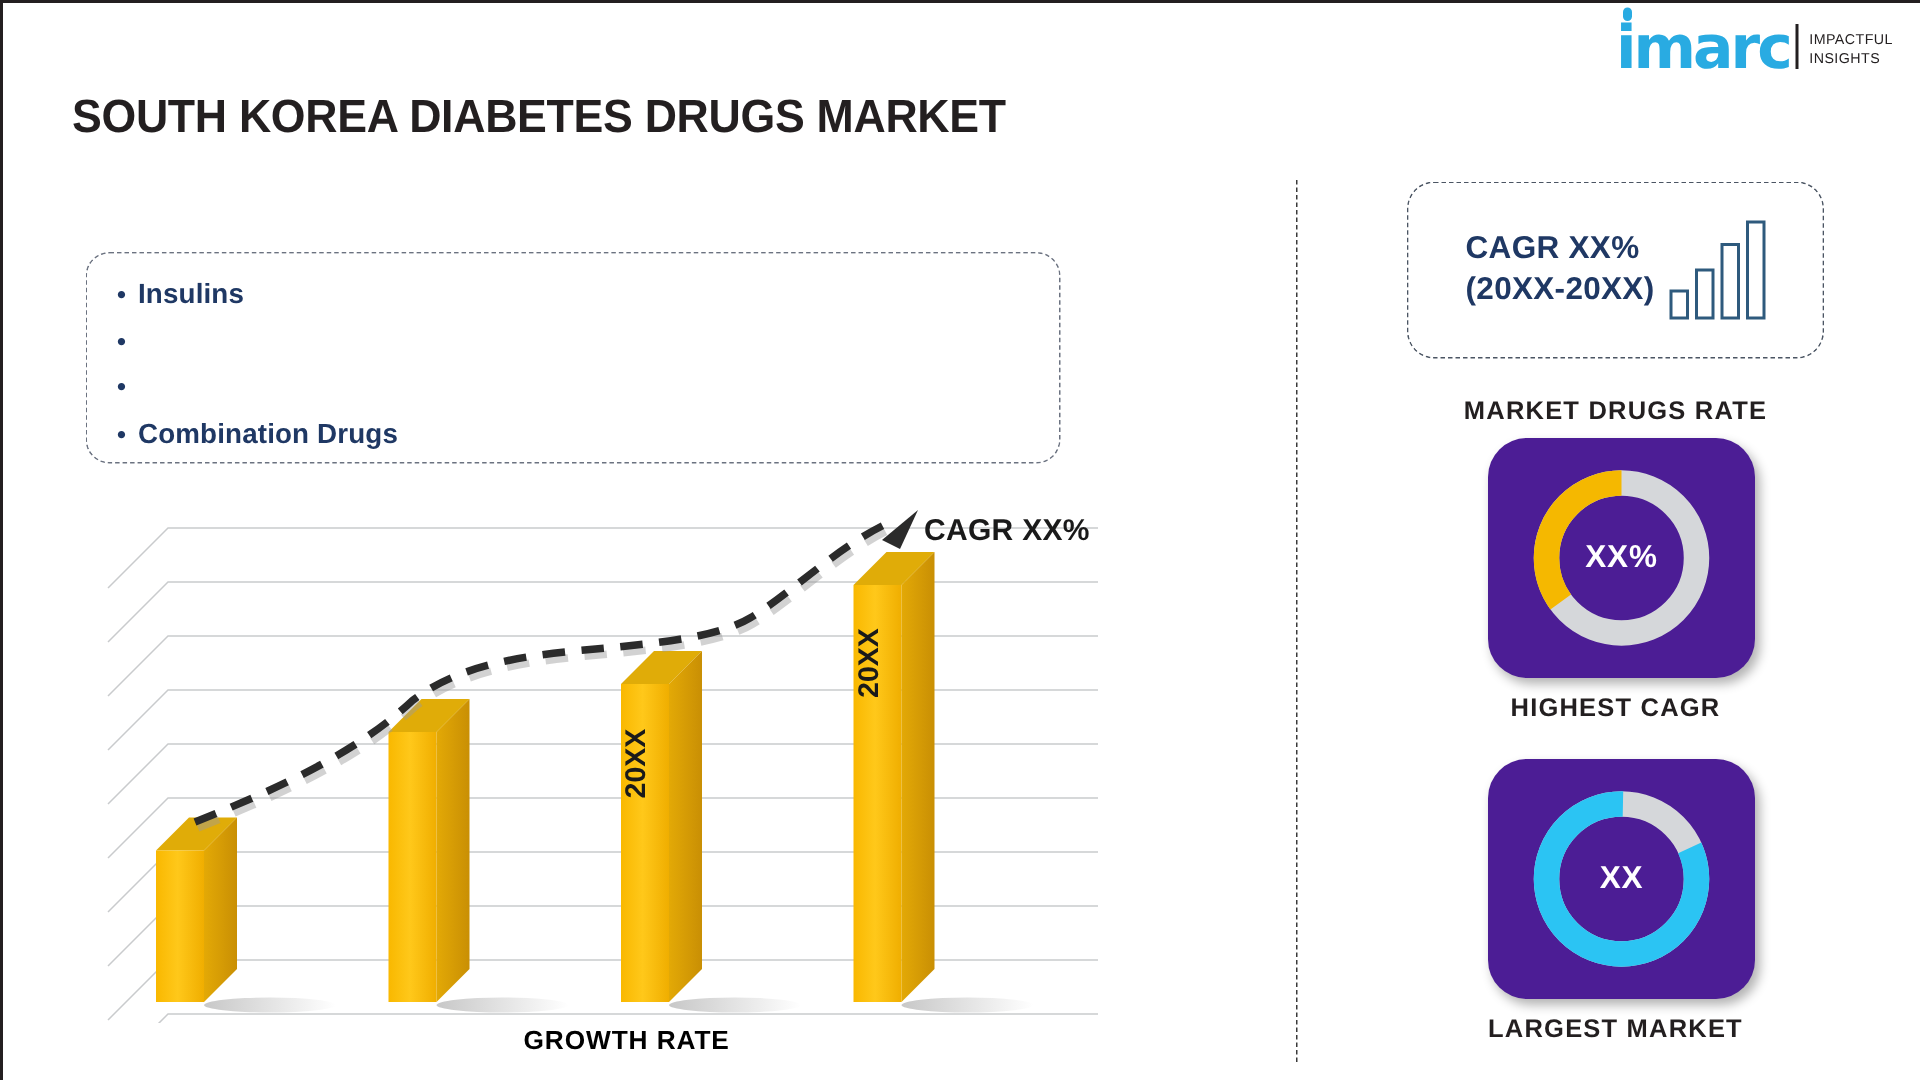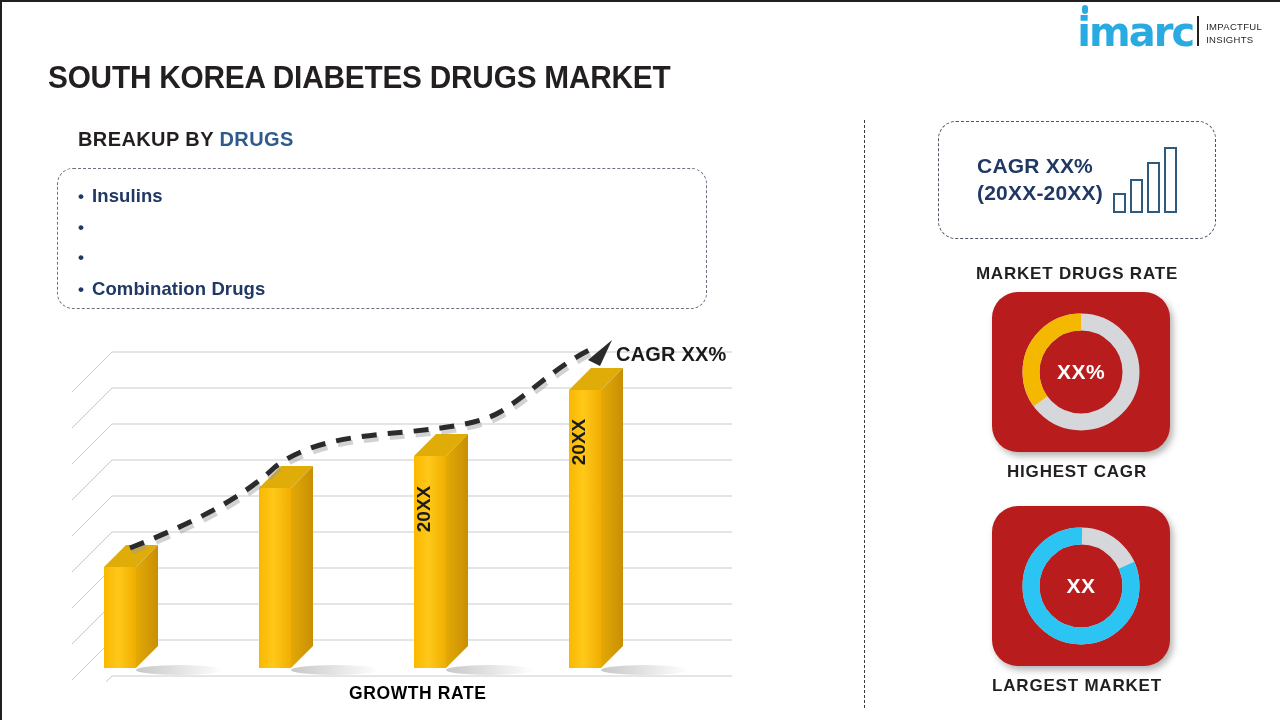--- a/index.html
+++ b/index.html
@@ -113,21 +113,21 @@
     position: absolute; width: 360px; text-align: center;
     font-size: 17px; font-weight: 700; color: #231f20; letter-spacing: 0.8px;
   }
   #label-growth { top: 152px; left: -5px; }
   #label-cagr   { top: 350px; left: -5px; }
   #label-market { top: 564px; left: -5px; }
 
   .donut-card {
     position: absolute; left: 90px;
     width: 178px; height: 160px;
-    background: #b91c1c; border-radius: 26px;
+    background: #4c1d95; border-radius: 26px;
     box-shadow: 3px 4px 7px rgba(0,0,0,0.30);
     display: flex; align-items: center; justify-content: center;
   }
   #donut-card-1 { top: 180px; }
   #donut-card-2 { top: 394px; }
   .donut-wrap { position: relative; width: 132px; height: 132px; }
   .donut-center {
     position: absolute; inset: 0;
     display: flex; align-items: center; justify-content: center;
     color: #ffffff; font-weight: 700; font-size: 21px; letter-spacing: 0.5px;
@@ -145,24 +145,20 @@
     </div>
     <div id="logo-rule"></div>
     <div id="logo-tag">
       <div>IMPACTFUL</div>
       <div>INSIGHTS</div>
     </div>
   </div>
 
   <div id="title">SOUTH KOREA DIABETES DRUGS MARKET</div>
 
-  <div id="breakup-heading">
-    <span>BREAKUP BY</span>
-    <span class="accent">DRUGS</span>
-  </div>
 
   <div id="bullet-box">
     <div class="bullet-row">
       <span class="bullet-dot">•</span>
       <span>Insulins</span>
     </div>
     <div class="bullet-row">
       <span class="bullet-dot">•</span>
     </div>
     <div class="bullet-row">

